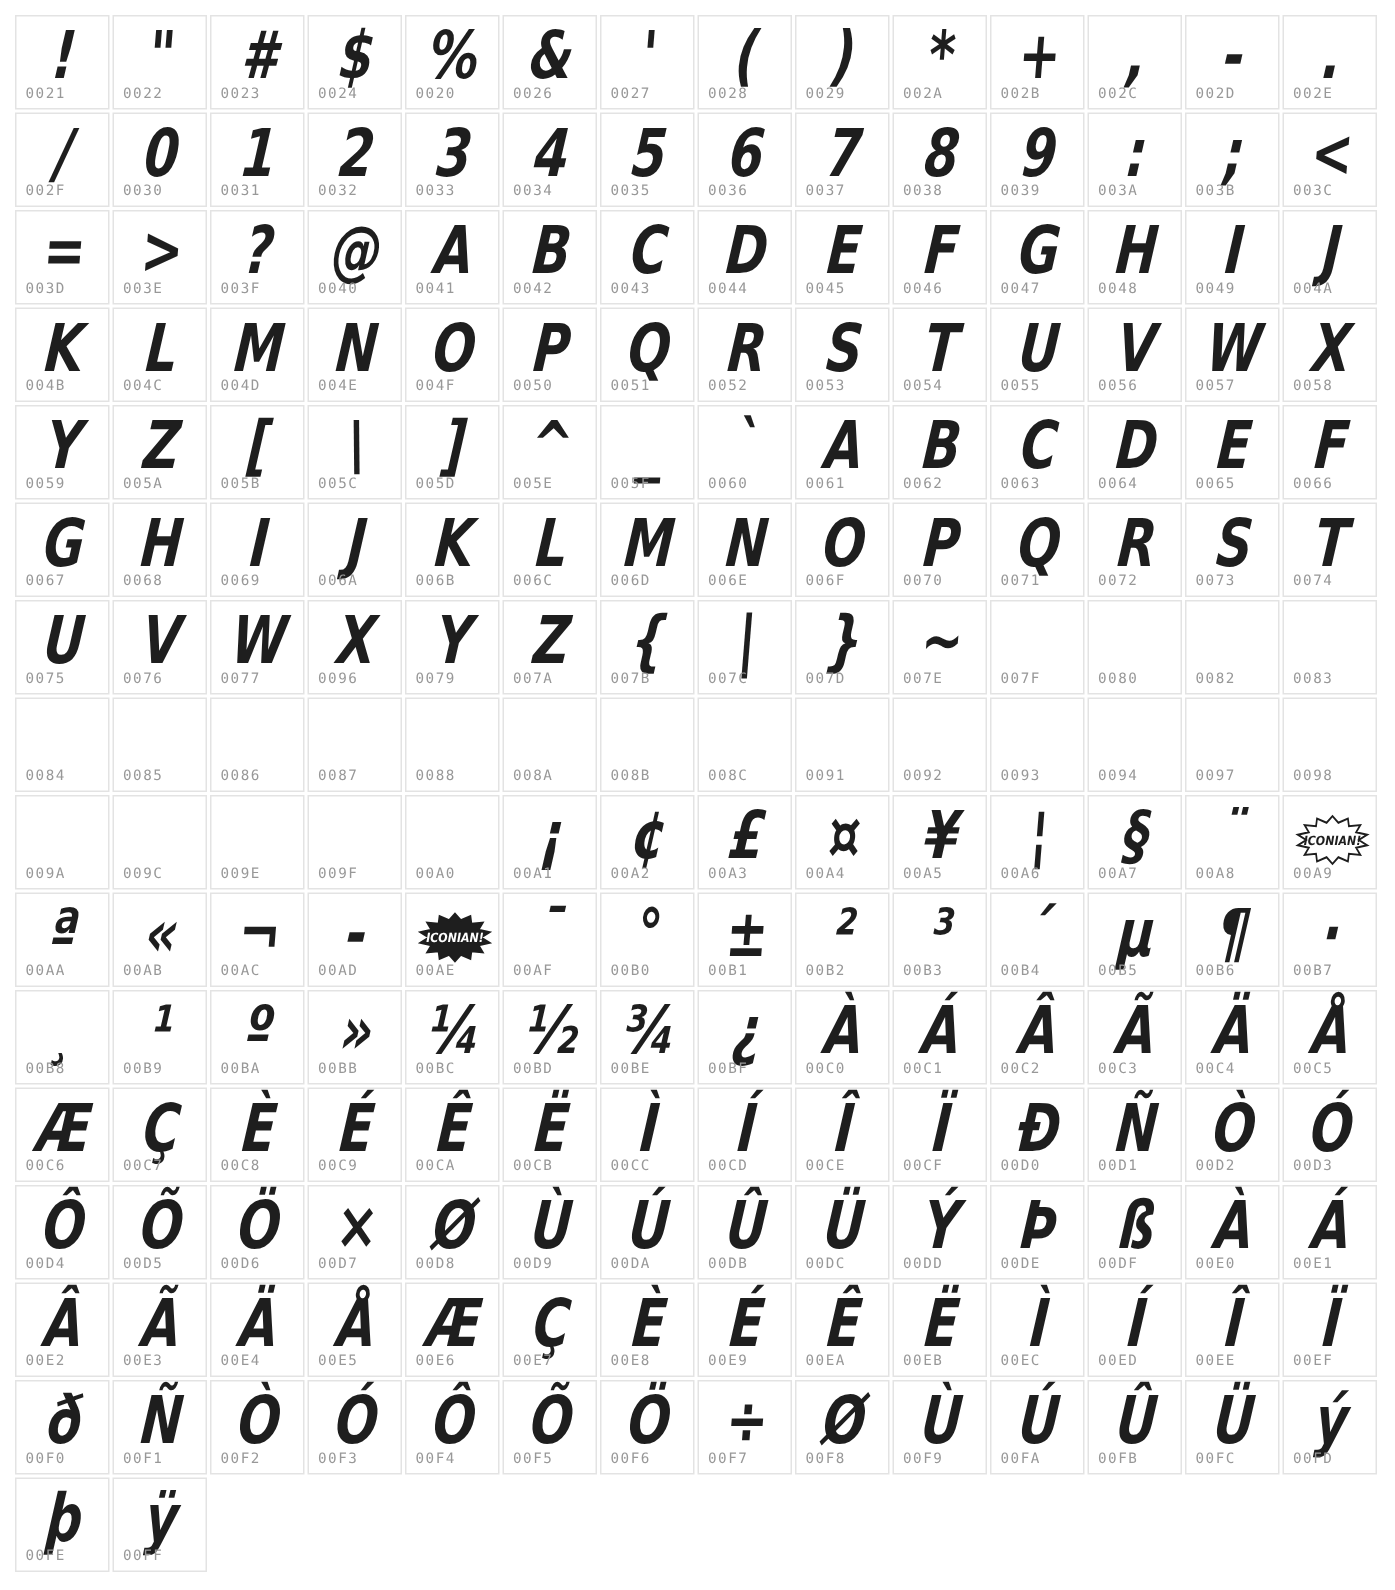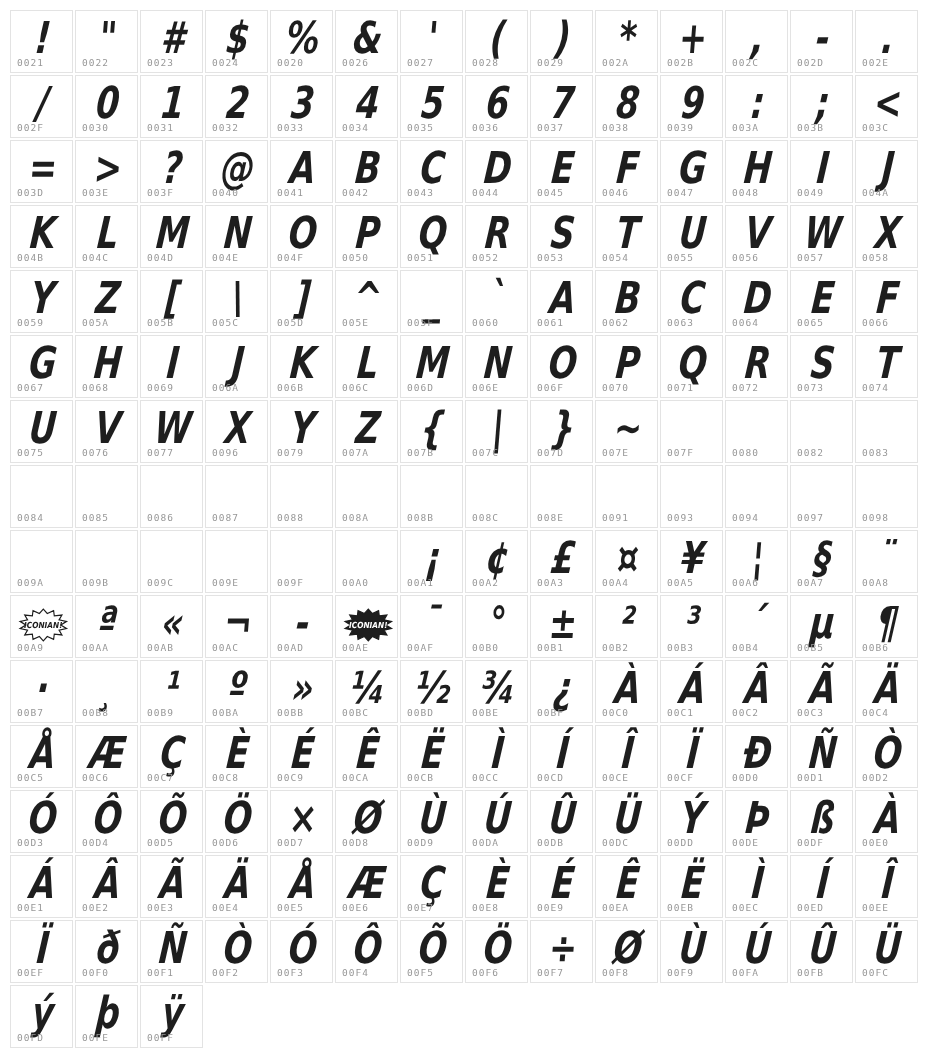--- a/index.html
+++ b/index.html
@@ -549,30 +549,30 @@
   <div class="cell">
     <div class="glyph"></div>
     <div class="code">008B</div>
   </div>
 
   <div class="cell">
     <div class="glyph"></div>
     <div class="code">008C</div>
   </div>
 
-  <div class="cell">
-    <div class="glyph"></div>
-    <div class="code">008E</div>
-  </div>
 
   <div class="cell">
     <div class="glyph"></div>
     <div class="code">0091</div>
   </div>
 
+  <div class="cell">
+    <div class="glyph"></div>
+    <div class="code">0092</div>
+  </div>
 
   <div class="cell">
     <div class="glyph"></div>
     <div class="code">0093</div>
   </div>
 
   <div class="cell">
     <div class="glyph"></div>
     <div class="code">0094</div>
   </div>
@@ -586,24 +586,20 @@
   <div class="cell">
     <div class="glyph"></div>
     <div class="code">0098</div>
   </div>
 
   <div class="cell">
     <div class="glyph"></div>
     <div class="code">009A</div>
   </div>
 
-  <div class="cell">
-    <div class="glyph"></div>
-    <div class="code">009B</div>
-  </div>
 
   <div class="cell">
     <div class="glyph"></div>
     <div class="code">009C</div>
   </div>
 
   <div class="cell">
     <div class="glyph"></div>
     <div class="code">009E</div>
   </div>

